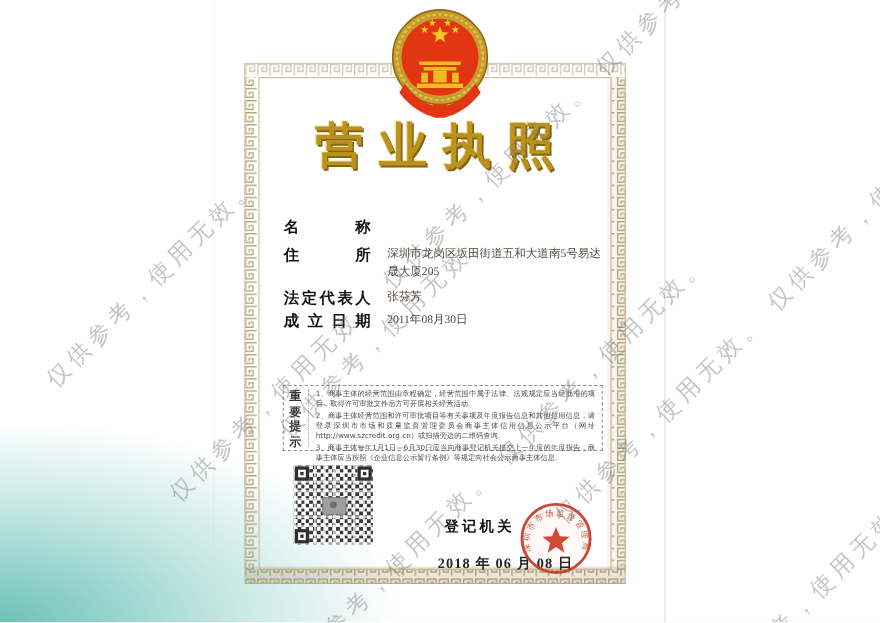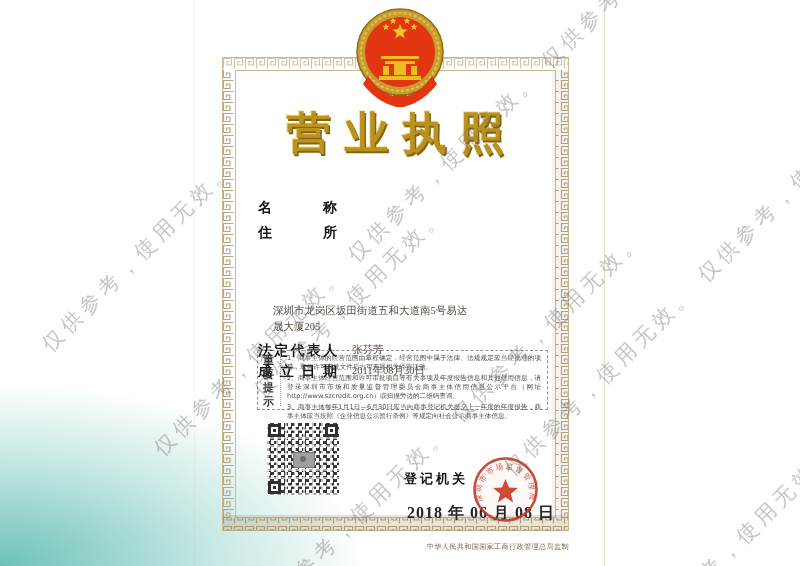--- a/index.html
+++ b/index.html
@@ -18,21 +18,21 @@
   .title{position:absolute;left:222px;top:102px;width:347px;text-align:center;
          font-size:44px;line-height:62px;font-weight:700;letter-spacing:14px;text-indent:14px;
          color:#bb9220;text-shadow:1.5px 1.8px 0 #85640e, -1px -1px 0 rgba(244,221,140,.85);}
   
   .code-line{position:absolute;left:222px;top:163px;width:340px;text-align:right;white-space:nowrap;}
   .code-label{font-size:9.5px;font-weight:700;color:#46413a;letter-spacing:.5px;}
   .code-value{font-size:9.5px;font-family:"Liberation Serif","DejaVu Serif",serif;color:#4a4238;margin-left:5px;letter-spacing:.4px;}
   
   .fields{position:absolute;left:258px;top:199px;width:310px;}
   .field-row{display:flex;align-items:flex-start;}
-  .row-1{margin-bottom:9px;align-items:center;} .row-2{margin-bottom:8px;} .row-3{margin-bottom:8px;flex-direction:column;} .row-4{margin-bottom:5px;}
+  .row-1{margin-bottom:9px;align-items:center;} .row-2{margin-bottom:8px;} .row-3{margin-bottom:8px;} .row-4{margin-bottom:5px;}
   .field-label{width:79px;flex:0 0 79px;font-size:14px;font-weight:700;color:#141414;
                text-align:justify;text-align-last:justify;line-height:16px;}
   .field-value{margin-left:15px;width:202px;font-size:10.5px;line-height:15.5px;color:#54493c;
                font-family:"Liberation Serif","DejaVu Serif",serif;}
   
   .notice{position:absolute;left:257px;top:350px;width:291px;height:60px;box-sizing:border-box;
           border:1px dashed #96918426;border-color:#969184;display:flex;align-items:stretch;}
   .notice-side{flex:0 0 15px;width:15px;padding:3px 2px 3px 5px;font-size:11px;line-height:13.5px;
                font-weight:700;color:#333;word-break:break-all;}
   .notice-divider{flex:0 0 0px;border-left:1px dotted #a8a294;margin:3px 0;}
@@ -46,22 +46,22 @@
         conic-gradient(#383838 90deg, #fff 90deg 180deg, #383838 180deg 270deg, #fff 270deg);
       background-size:auto,auto,7px 7px;}
   .qr-finder{position:absolute;width:13px;height:13px;border:3px solid #303030;background:#fff;box-sizing:border-box;}
   .qr-finder .dot{position:absolute;left:2px;top:2px;width:3px;height:3px;background:#303030;}
   .qr-f-tl{left:1px;top:1px;} .qr-f-tr{right:1px;top:1px;} .qr-f-bl{left:1px;bottom:1px;}
   .qr-logo{position:absolute;left:26px;top:29px;width:20px;height:14px;background:#9f9f9f;border:1px solid #7c7c7c;border-radius:2px;}
   .qr-logo .inner{position:absolute;left:6px;top:3px;width:6px;height:6px;background:#6f6f6f;border-radius:50%;}
   
   .registrar{position:absolute;left:404px;top:470px;font-size:13px;font-weight:700;color:#111;
              letter-spacing:3px;white-space:nowrap;}
-  .date-line{position:absolute;left:398px;top:503px;width:166px;text-align:center;white-space:nowrap;
-             font-size:16px;font-weight:600;color:#262626;letter-spacing:1px;
+  .date-line{position:absolute;left:398px;top:503px;width:166px;text-align:left;white-space:nowrap;
+             font-size:13px;font-weight:600;color:#262626;letter-spacing:1px;
              font-family:"Liberation Serif","DejaVu Serif",serif;}
   .seal{position:absolute;left:448px;top:432px;z-index:35;opacity:.92;}
   
   .footer{position:absolute;left:222px;top:542px;width:347px;text-align:right;
           font-size:7.2px;color:#7c6950;letter-spacing:.3px;}
   
   .wm{position:absolute;transform:rotate(-45deg);transform-origin:0 0;white-space:nowrap;
       color:rgba(110,110,110,.40);font-size:21px;letter-spacing:5px;z-index:40;pointer-events:none;}
   .wm span{padding-right:14px;}
 </style>
@@ -174,21 +174,20 @@
     <circle cx="57.5" cy="57.5" r="31" fill="rgba(220,60,40,0.03)" stroke="#c63b28" stroke-width="2.6"></circle>
     <polygon points="0,-13 3.5,-4.4 12.4,-4 5.4,1.7 7.6,10.5 0,5.2 -7.6,10.5 -5.4,1.7 -12.4,-4 -3.5,-4.4" transform="translate(57.5,60)" fill="#cf3a26"></polygon>
     <defs>
       <path id="sealArc" d="M34,68 A24.5,24.5 0 1 1 81,68" fill="none"></path>
     </defs>
     <text font-size="7.4" fill="#c43a27" letter-spacing="2">
       <textPath href="#sealArc" startOffset="50%" text-anchor="middle">深圳市市场监督管理局</textPath>
     </text>
   </svg>
 
-  <div class="footer">中华人民共和国国家工商行政管理总局监制</div>
 
   <div class="wm" style="left:148px;top:442px">
     <span>仅供参考，使用无效。</span><span>仅供参考，使用无效。</span><span>仅供参考，使用无效。</span>
   </div>
   <div class="wm" style="left:248px;top:384px">
     <span>仅供参考，使用无效。</span>
   </div>
   <div class="wm" style="left:252px;top:602px">
     <span>仅供参考，使用无效。</span><span>仅供参考，使用无效。</span>
   </div>

